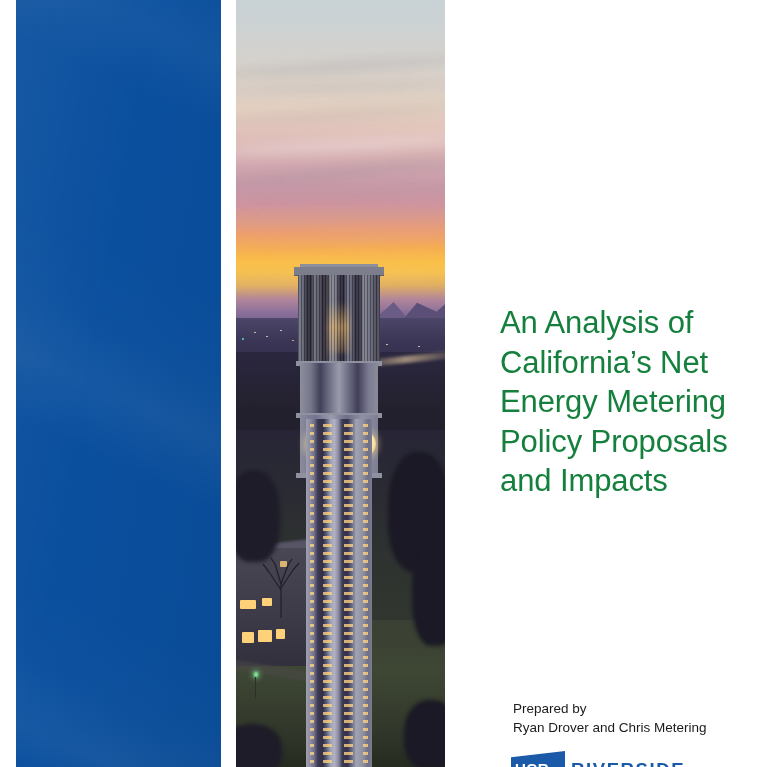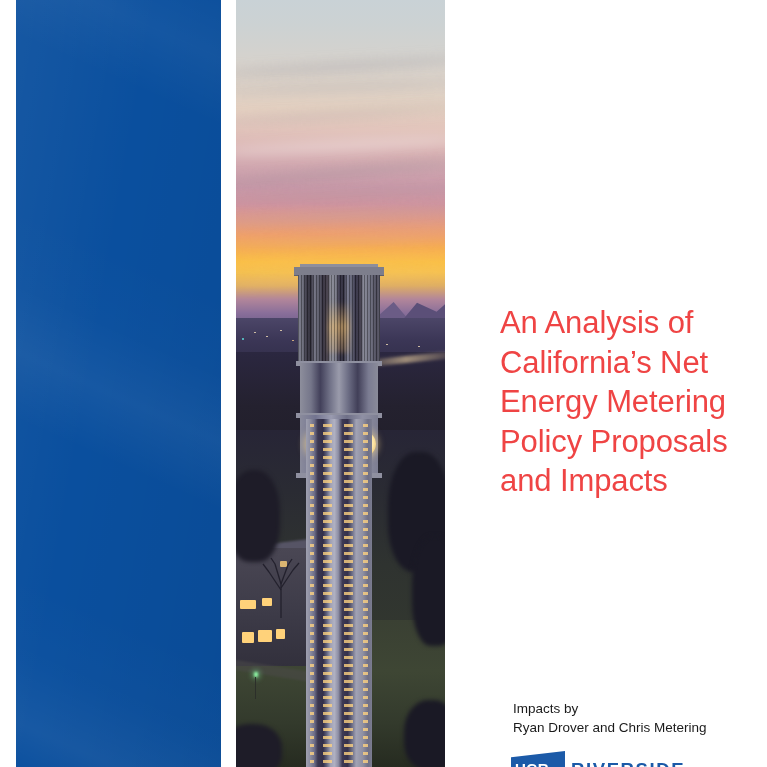--- a/index.html
+++ b/index.html
@@ -342,21 +342,21 @@
     background: #3a3322;
     border-radius: 1px;
   }
 
   
   .title {
     position: absolute;
     left: 500px;
     top: 303px;
     width: 250px;
-    color: #ef4444;
+    color: #15803d;
     font-size: 31px;
     line-height: 39.5px;
     font-weight: 400;
     letter-spacing: -0.1px;
     white-space: pre-line;
   }
   .prepared {
     position: absolute;
     left: 513px;
     top: 700px;
@@ -515,21 +515,21 @@
 
   </div>
 
   <div class="title">An Analysis of
 California’s Net
 Energy Metering
 Policy Proposals
 and Impacts</div>
 
   <div class="prepared">
-    <span>Impacts by</span>
+    <span>Prepared by</span>
     <span class="line2">Ryan Drover and Chris Metering</span>
   </div>
 
   <div class="logo">
     <div class="logo-mark"></div>
     <div class="logo-mark-text">UCR</div>
     <div class="logo-word">RIVERSIDE</div>
   </div>
 
 </div>

